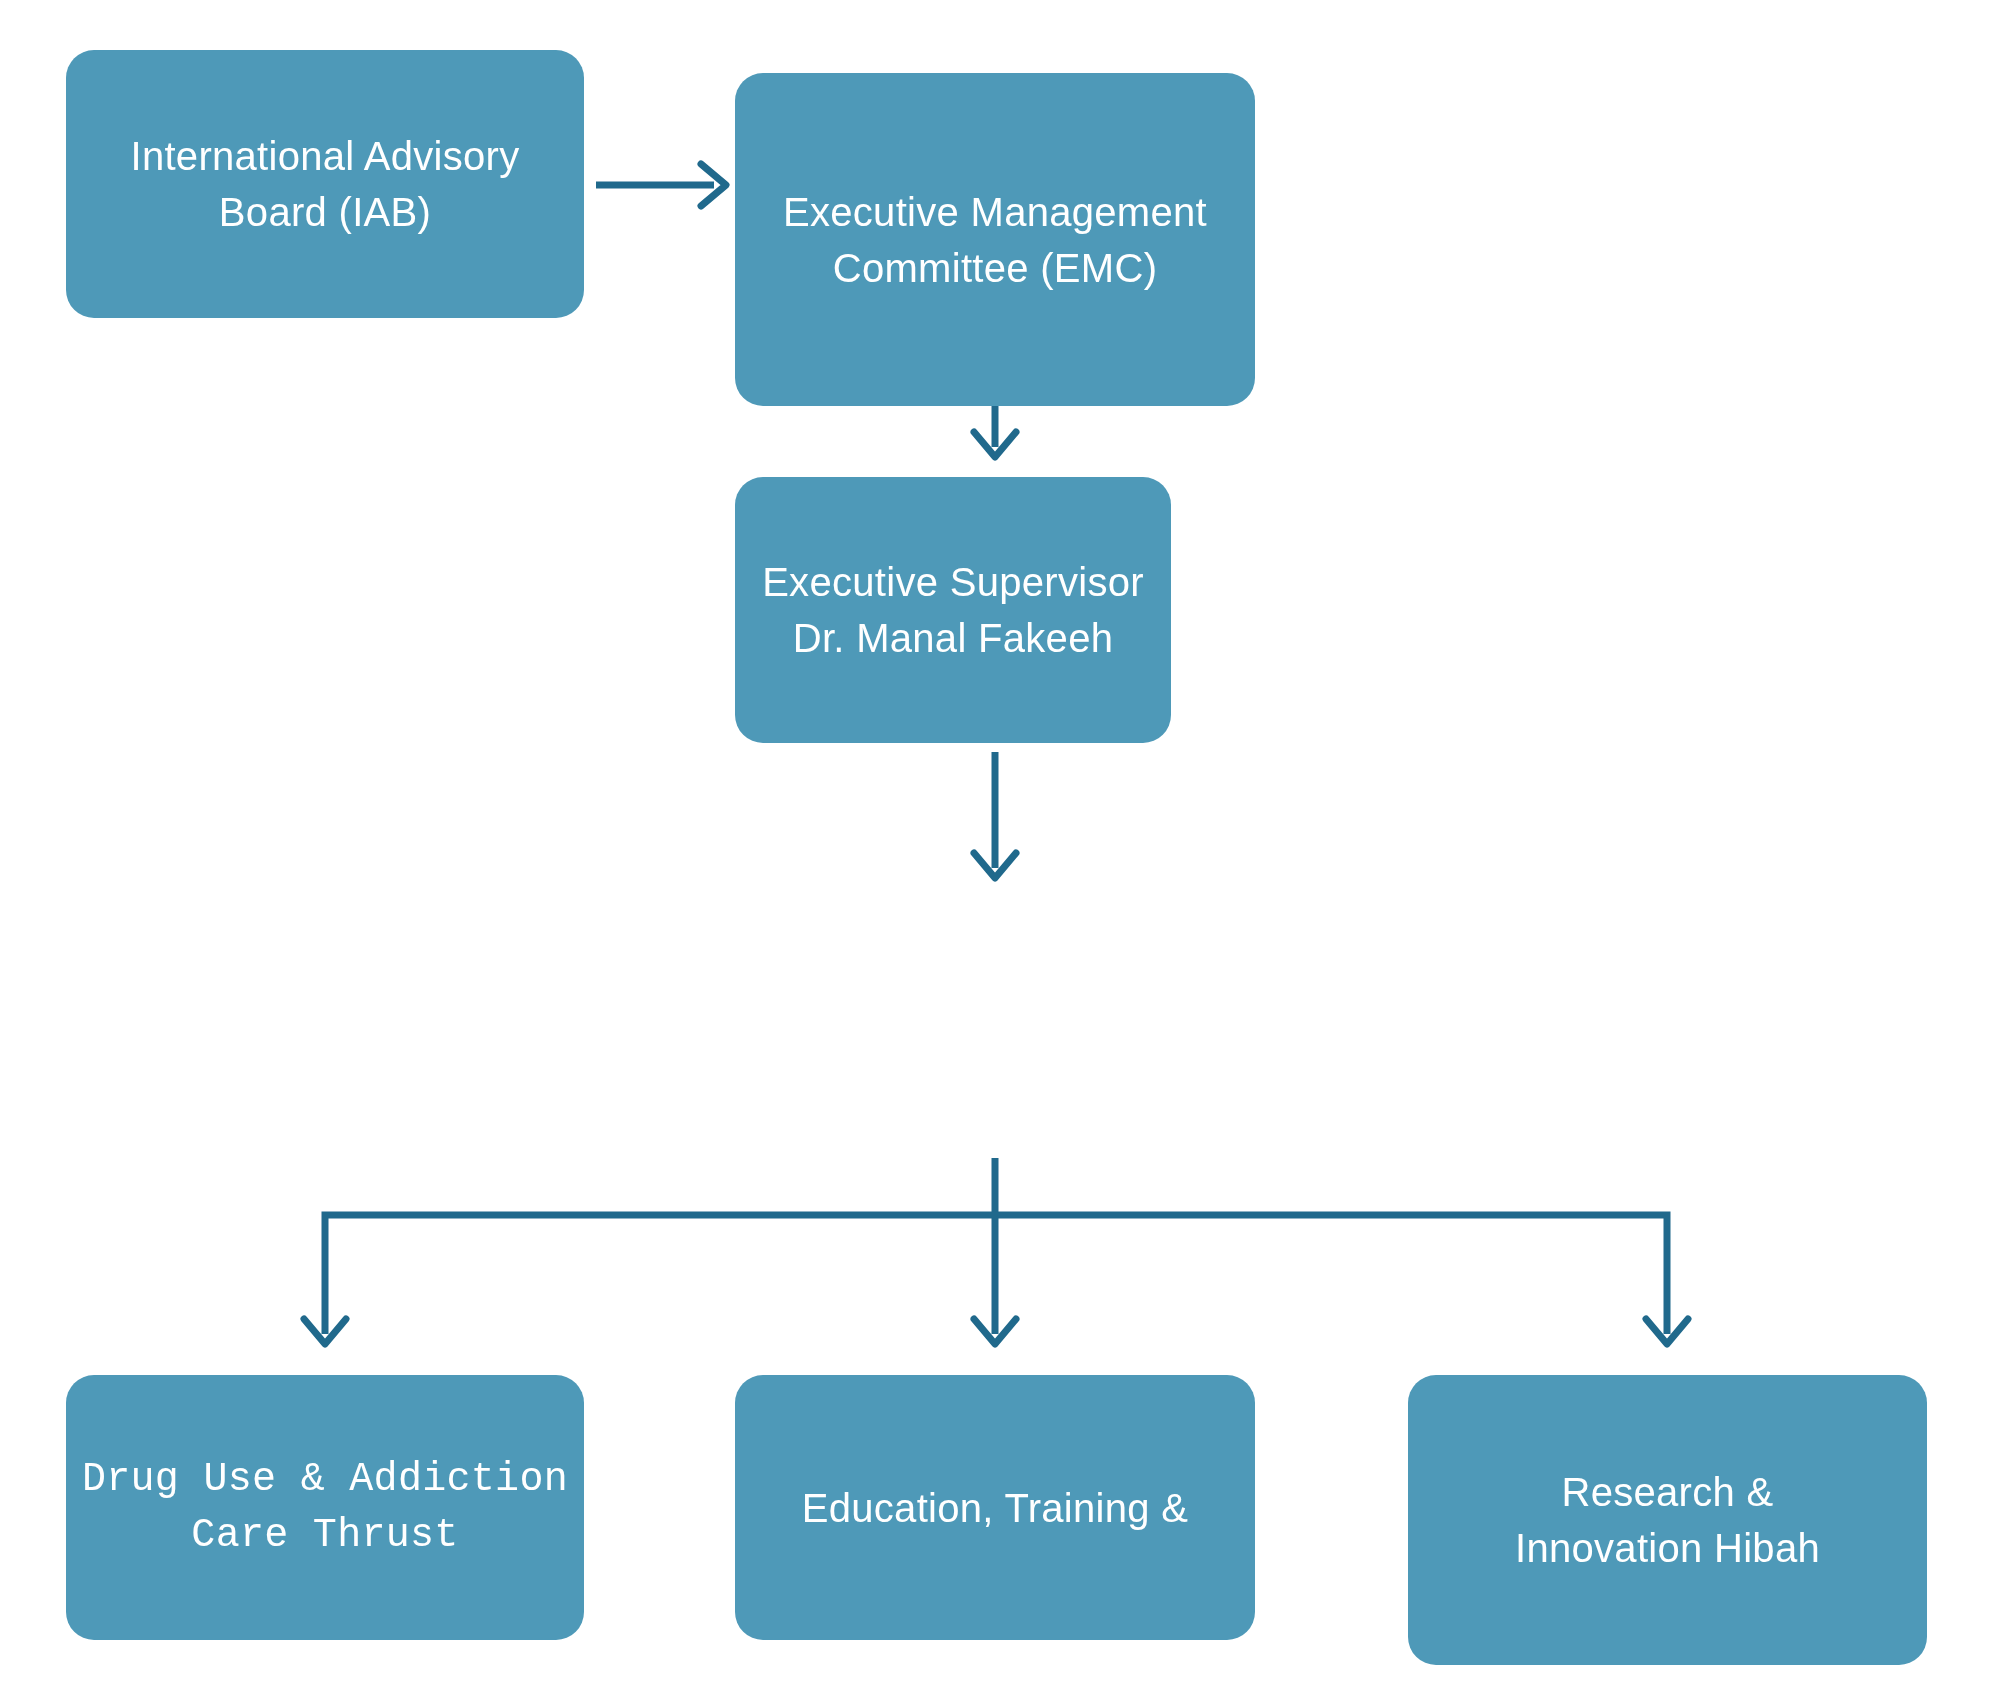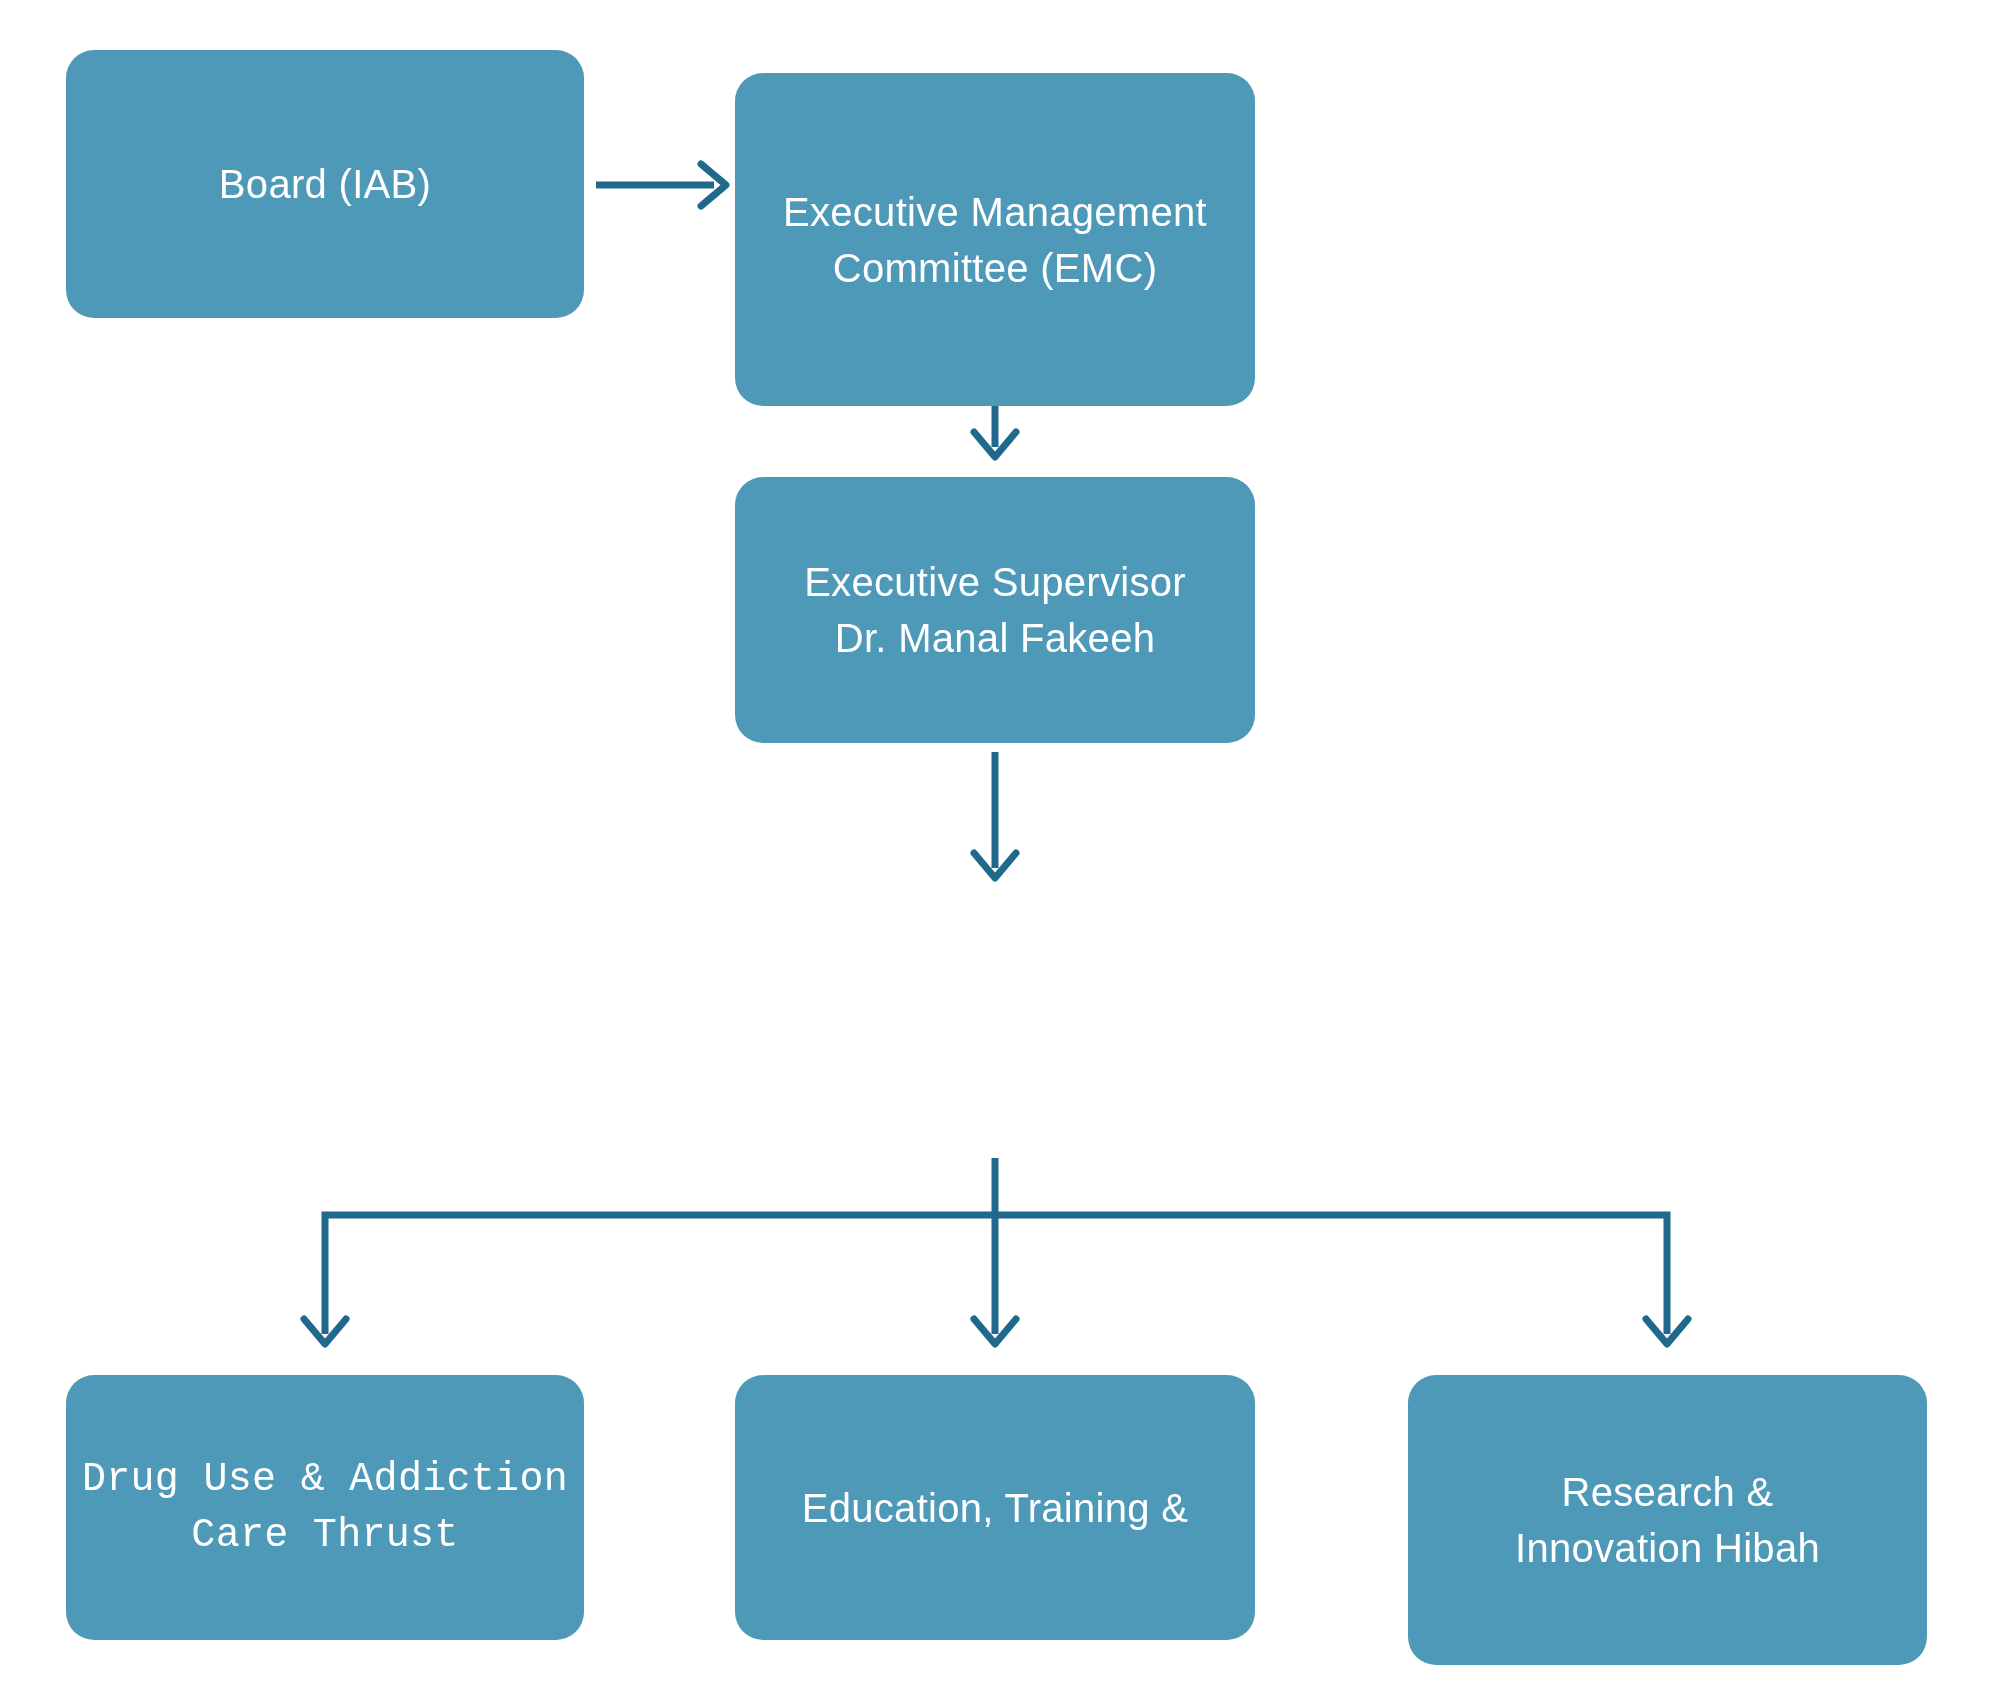--- a/index.html
+++ b/index.html
@@ -46,21 +46,21 @@
     text-align: center;
     font-size: 40px;
     line-height: 1.4;
     letter-spacing: 0.3px;
   }
   .node span { display: block; white-space: nowrap; }
 
   
   .n-iab        { left: 66px;   top: 50px;   width: 518px; height: 268px; }
   .n-emc        { left: 735px;  top: 50px;   width: 520px; height: 333px; margin-top: 23px; }
-  .n-supervisor { left: 735px;  top: 477px;  width: 520px; height: 266px; }
+  .n-supervisor { left: 735px;  top: 477px;  width: 436px; height: 266px; }
   .n-chair      { left: 735px;  top: 892px;  width: 520px; height: 266px; }
   .n-drug       { left: 66px;   top: 1375px; width: 518px; height: 265px; font-family: Liberation Mono, monospace; }
   .n-education  { left: 735px;  top: 1375px; width: 520px; height: 265px; }
   .n-research   { left: 1408px; top: 1375px; width: 519px; height: 290px; }
 </style>
 </head>
 <body>
 
 <div class="canvas">
 
@@ -84,20 +84,21 @@
     <g>
       <line class="stroke" x1="995" y1="1158" x2="995" y2="1334"></line>
       <polyline class="stroke" points="325,1334 325,1215 1667,1215 1667,1334"></polyline>
       <polyline class="stroke chev" points="304,1319 325,1344 346,1319"></polyline>
       <polyline class="stroke chev" points="974,1319 995,1344 1016,1319"></polyline>
       <polyline class="stroke chev" points="1646,1319 1667,1344 1688,1319"></polyline>
     </g>
   </svg>
 
   <div class="node n-iab">
+    <span>International Advisory</span>
     <span>Board (IAB)</span>
   </div>
 
   <div class="node n-emc">
     <span>Executive Management</span>
     <span>Committee (EMC)</span>
   </div>
 
   <div class="node n-supervisor">
     <span>Executive Supervisor</span>

